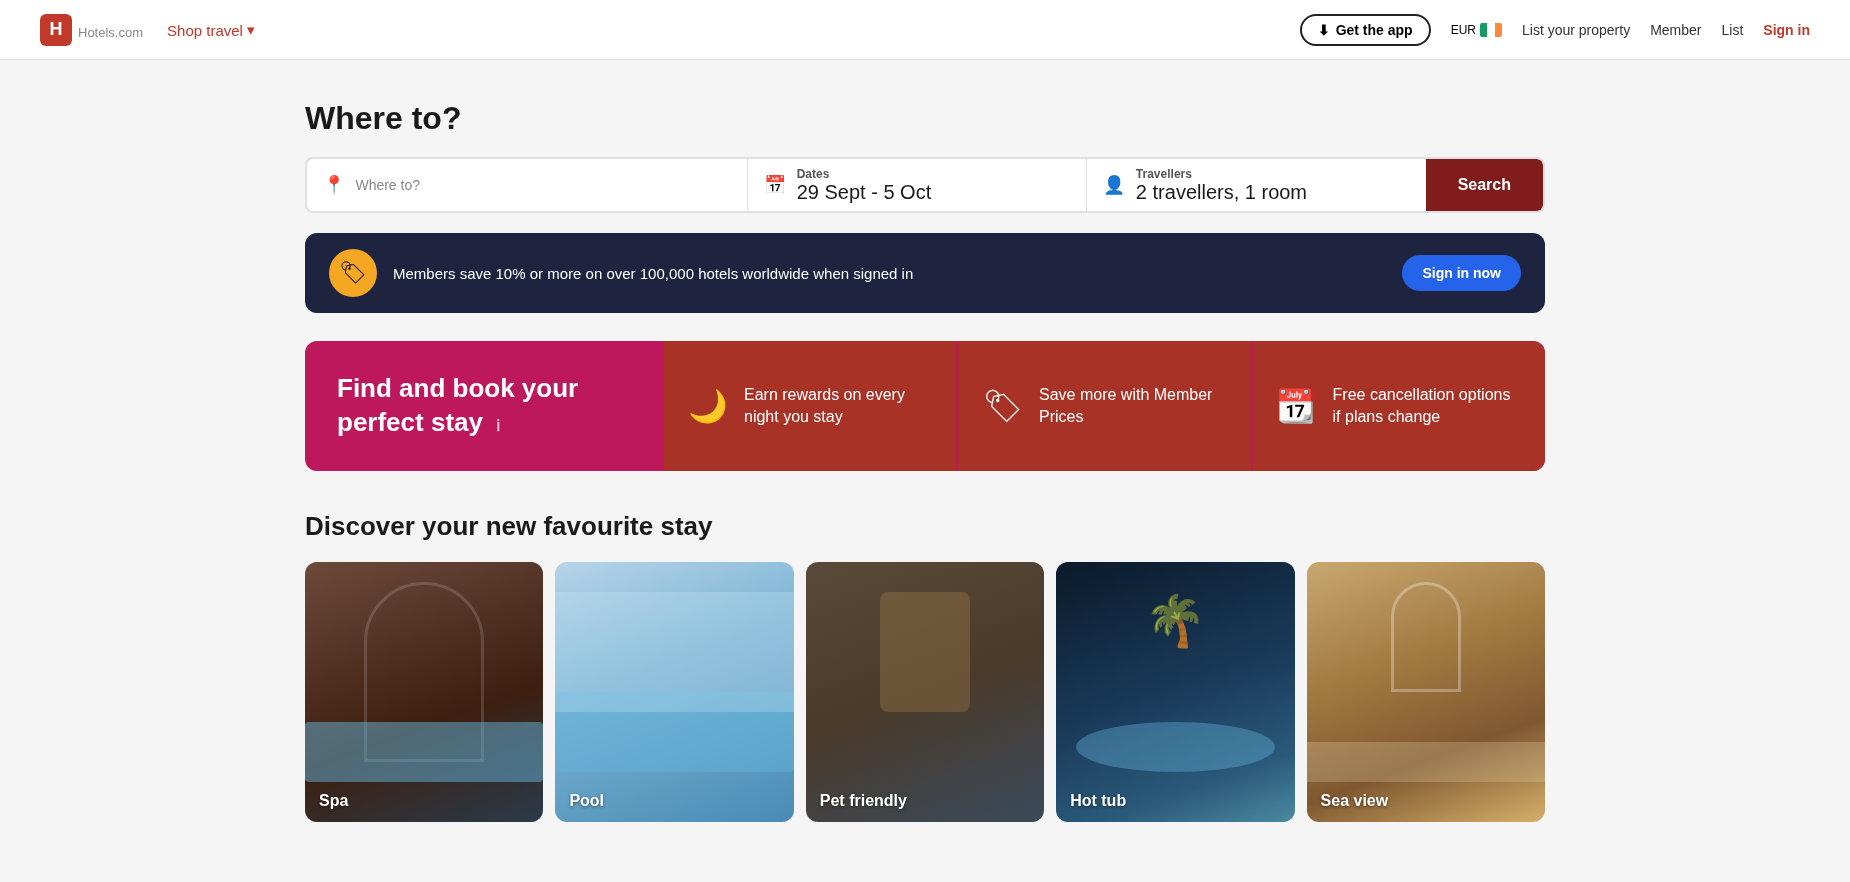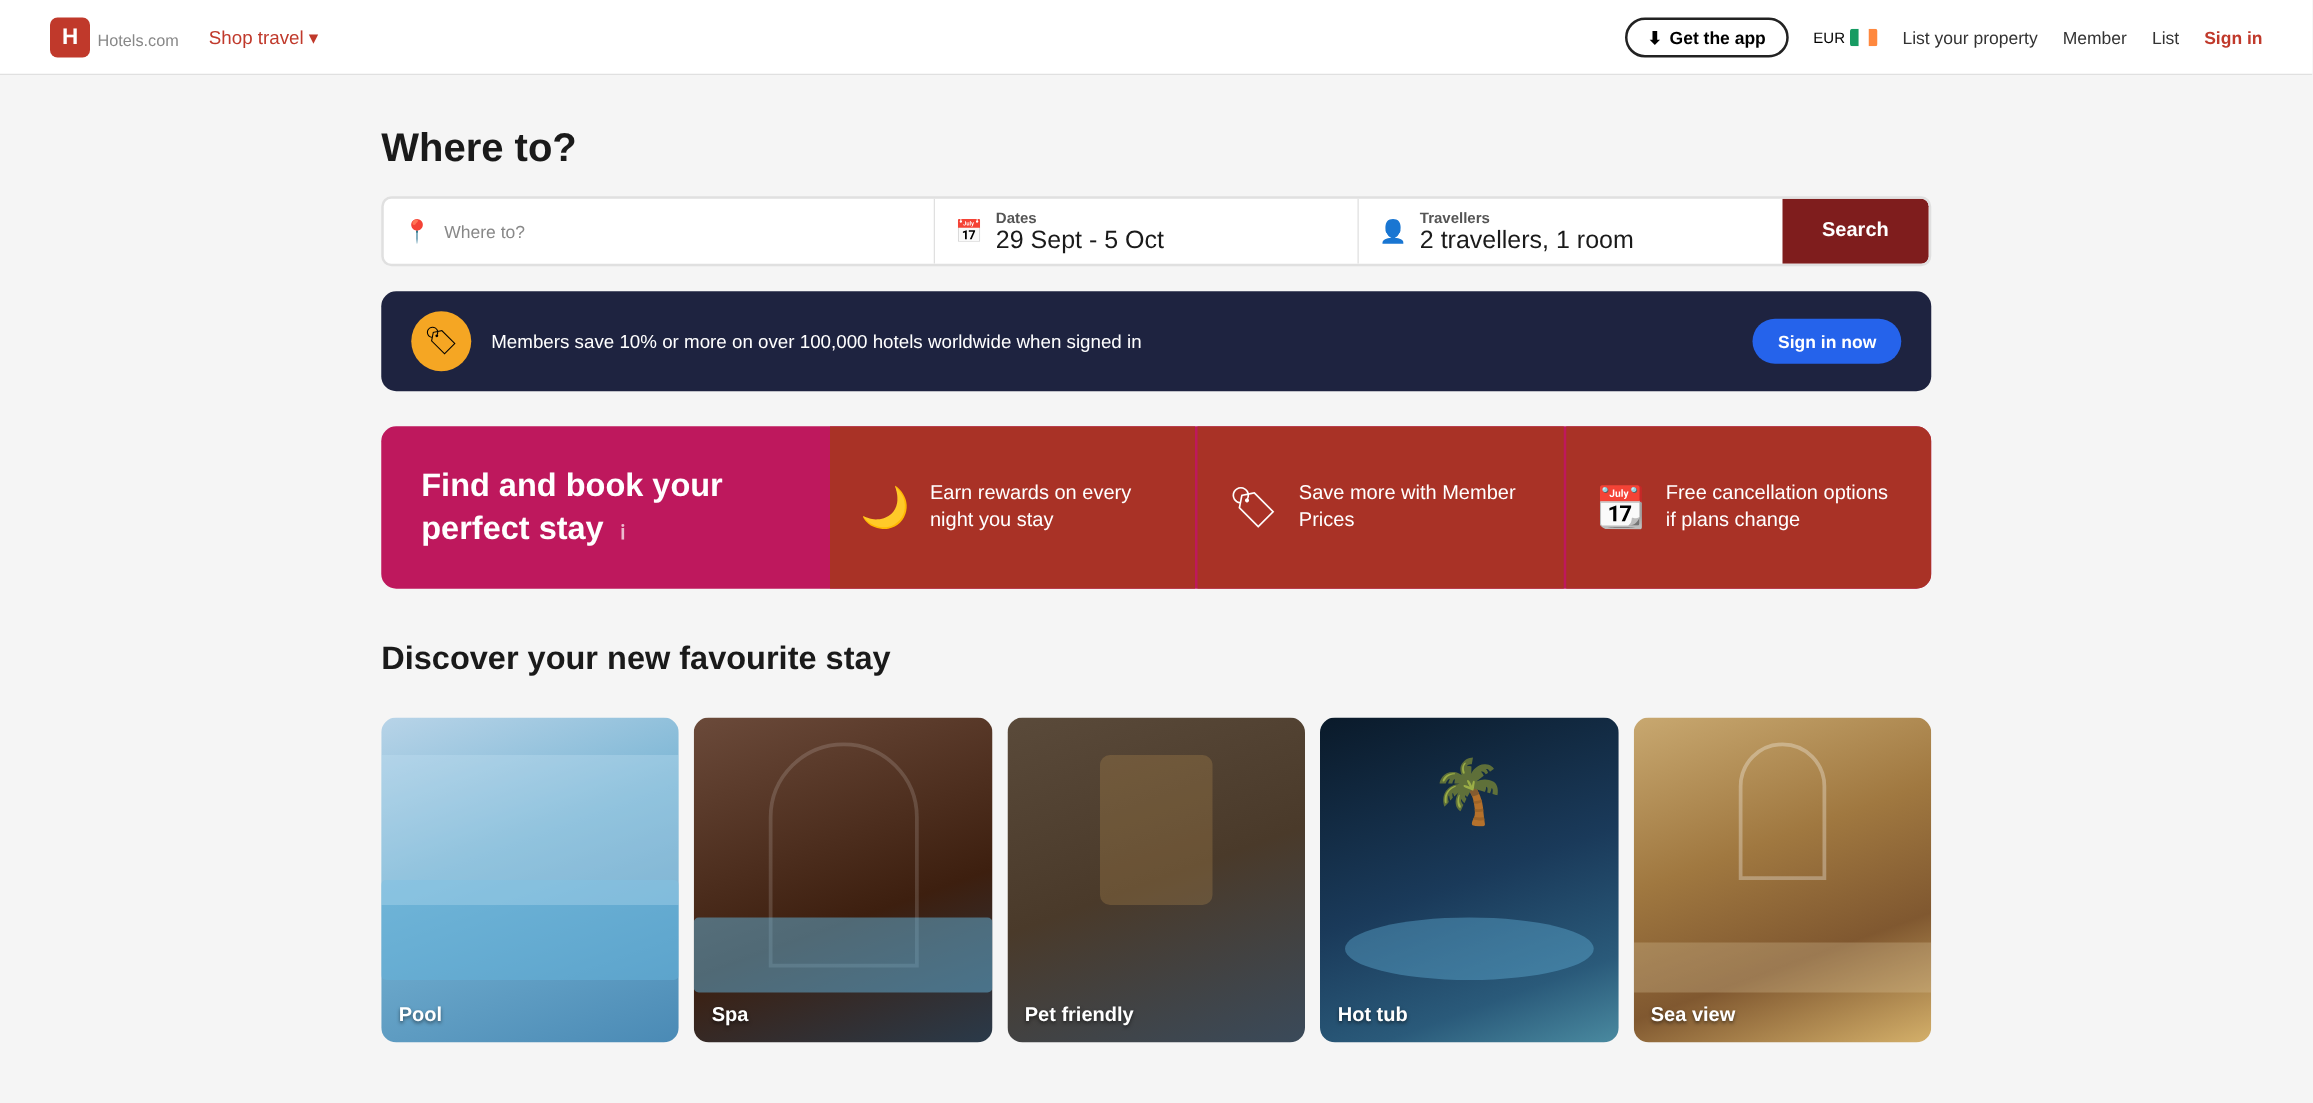--- a/index.html
+++ b/index.html
@@ -245,21 +245,21 @@
       font-size: 16px;
       font-weight: 500;
       line-height: 1.4;
     }
 
     
     .section-title {
       font-size: 26px;
       font-weight: 700;
       color: #1a1a1a;
-      margin-bottom: 32px;
+      margin-bottom: 20px;
     }
     .discover-grid {
       display: grid;
       grid-template-columns: repeat(5, 1fr);
       gap: 12px;
     }
     .discover-card {
       border-radius: 12px;
       overflow: hidden;
       position: relative;
@@ -406,33 +406,33 @@
       <span class="promo-feat-icon">📆</span>
       <span class="promo-feat-text">Free cancellation options if plans change</span>
     </div>
   </div>
 
   <h2 class="section-title">Discover your new favourite stay</h2>
 
   <div class="discover-grid">
 
     <div class="discover-card">
+      <div class="discover-card-bg card-spa">
+        <div class="card-arch"></div>
+        <div class="card-water"></div>
+      </div>
+      <span class="card-label">Spa</span>
+    </div>
+
+    <div class="discover-card">
       <div class="discover-card-bg card-pool">
         <div style="position:absolute;bottom:50px;left:0;right:0;height:80px;background:rgba(100,180,220,0.5);border-radius:4px;"></div>
         <div style="position:absolute;top:30px;left:0;right:0;height:120px;background:rgba(200,230,245,0.3);"></div>
       </div>
       <span class="card-label">Pool</span>
-    </div>
-
-    <div class="discover-card">
-      <div class="discover-card-bg card-spa">
-        <div class="card-arch"></div>
-        <div class="card-water"></div>
-      </div>
-      <span class="card-label">Spa</span>
     </div>
 
     <div class="discover-card">
       <div class="discover-card-bg card-pet">
         <div style="position:absolute;top:30px;left:50%;transform:translateX(-50%);width:90px;height:120px;background:rgba(180,140,80,0.3);border-radius:8px;"></div>
       </div>
       <span class="card-label">Pet friendly</span>
     </div>
 
     <div class="discover-card">

